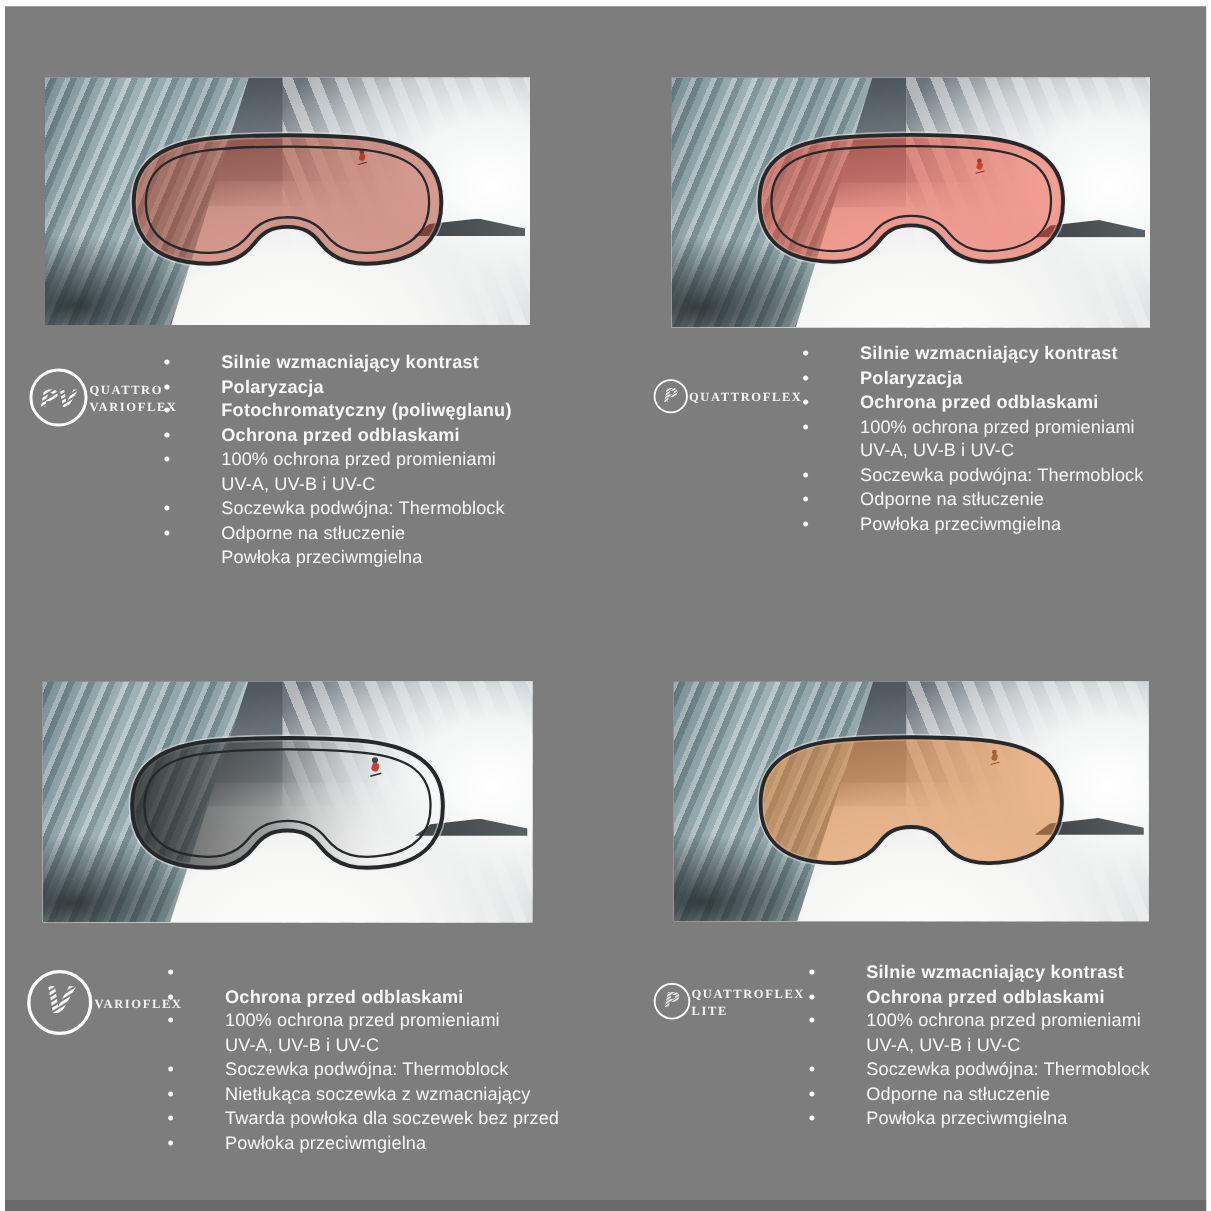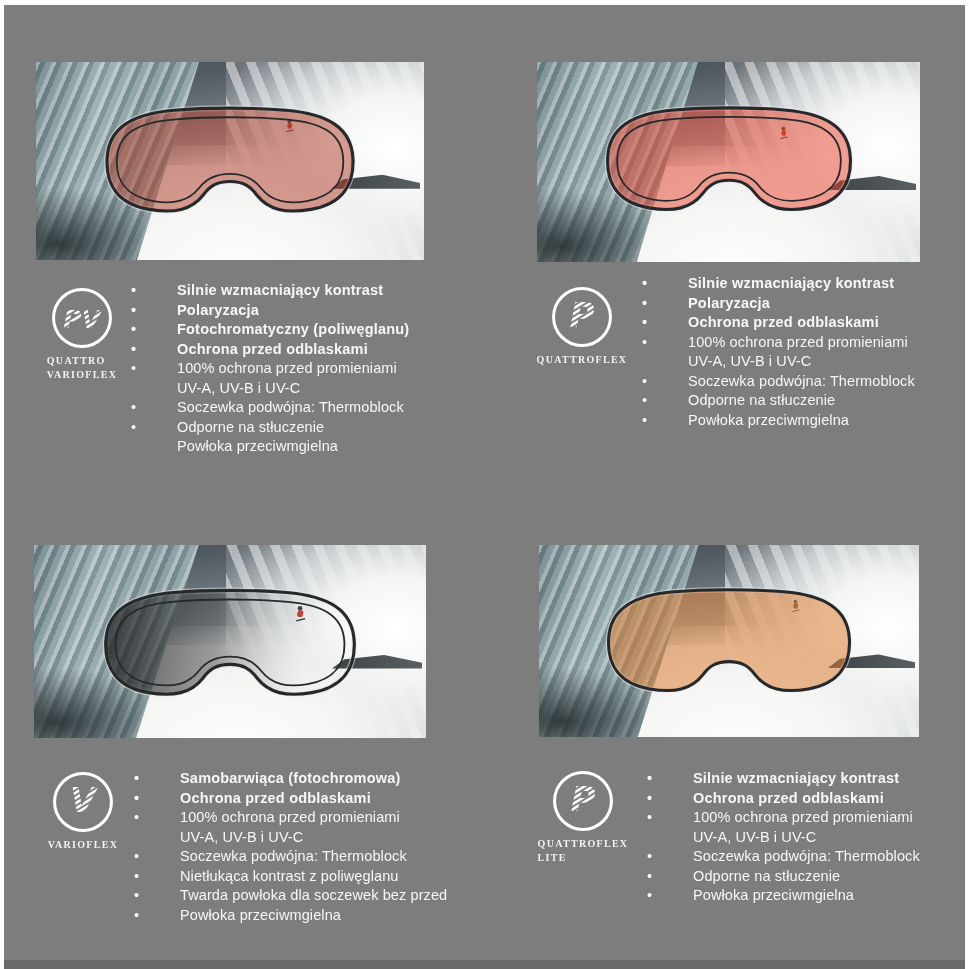--- a/index.html
+++ b/index.html
@@ -37,21 +37,21 @@
   .lens .lens-rim{fill:none;stroke:rgba(235,235,235,0.55);stroke-width:8;}
   .lens .lens-inner{fill:none;stroke:#26292b;stroke-width:2.6;}
 
   
   .q0 .photo{left:32px;top:57px;width:388px;height:198px;}
   .q1 .photo{left:533px;top:57px;width:383px;height:200px;}
   .q2 .photo{left:30px;top:540px;width:392px;height:193px;}
   .q3 .photo{left:535px;top:540px;width:380px;height:192px;}
 
   
-  .logo{position:absolute;display:flex;flex-direction:column;align-items:center;}
+  .logo{position:absolute;display:flex;flex-direction:row;align-items:center;}
   .q0 .logo{left:18px;top:281px;width:120px;}
   .q1 .logo{left:518px;top:280px;width:120px;}
   .q2 .logo{left:16px;top:765px;width:126px;}
   .q3 .logo{left:518px;top:764px;width:122px;}
   .logo-circle{width:64px;height:64px;display:block;}
   .monogram{font-family:"DejaVu Sans",sans-serif;font-weight:bold;font-style:italic;text-anchor:middle;}
   .logo-label{margin-top:4px;text-align:left;color:#f3f3f3;
     font-family:"Liberation Serif",serif;font-weight:700;font-size:10px;
     letter-spacing:1.3px;line-height:14px;}
 
@@ -248,41 +248,40 @@
         <circle cx="36" cy="36" r="32" fill="none" stroke="#ffffff" stroke-width="3.4"></circle>
         <text class="monogram" x="36" y="47" fill="url(#hatch2)" font-size="38">V</text>
       </svg>
       <div class="logo-label">
           <div>VARIOFLEX</div>
         </div>
     </div>
     <ul class="features">
         <li class="bold">
           <span class="dot">•</span>
-          <span class="txt">Samobarwiąca (fotochromowa)</span>
         </li>
         <li class="bold">
           <span class="dot">•</span>
           <span class="txt">Ochrona przed odblaskami</span>
         </li>
         <li>
           <span class="dot">•</span>
           <span class="txt">100% ochrona przed promieniami</span>
         </li>
         <li>
           <span class="dot"></span>
           <span class="txt">UV-A, UV-B i UV-C</span>
         </li>
         <li>
           <span class="dot">•</span>
           <span class="txt">Soczewka podwójna: Thermoblock</span>
         </li>
         <li>
           <span class="dot">•</span>
-          <span class="txt">Nietłukąca kontrast z poliwęglanu</span>
+          <span class="txt">Nietłukąca soczewka z wzmacniający</span>
         </li>
         <li>
           <span class="dot">•</span>
           <span class="txt">Twarda powłoka dla soczewek bez przed</span>
         </li>
         <li>
           <span class="dot">•</span>
           <span class="txt">Powłoka przeciwmgielna</span>
         </li>
       </ul>

